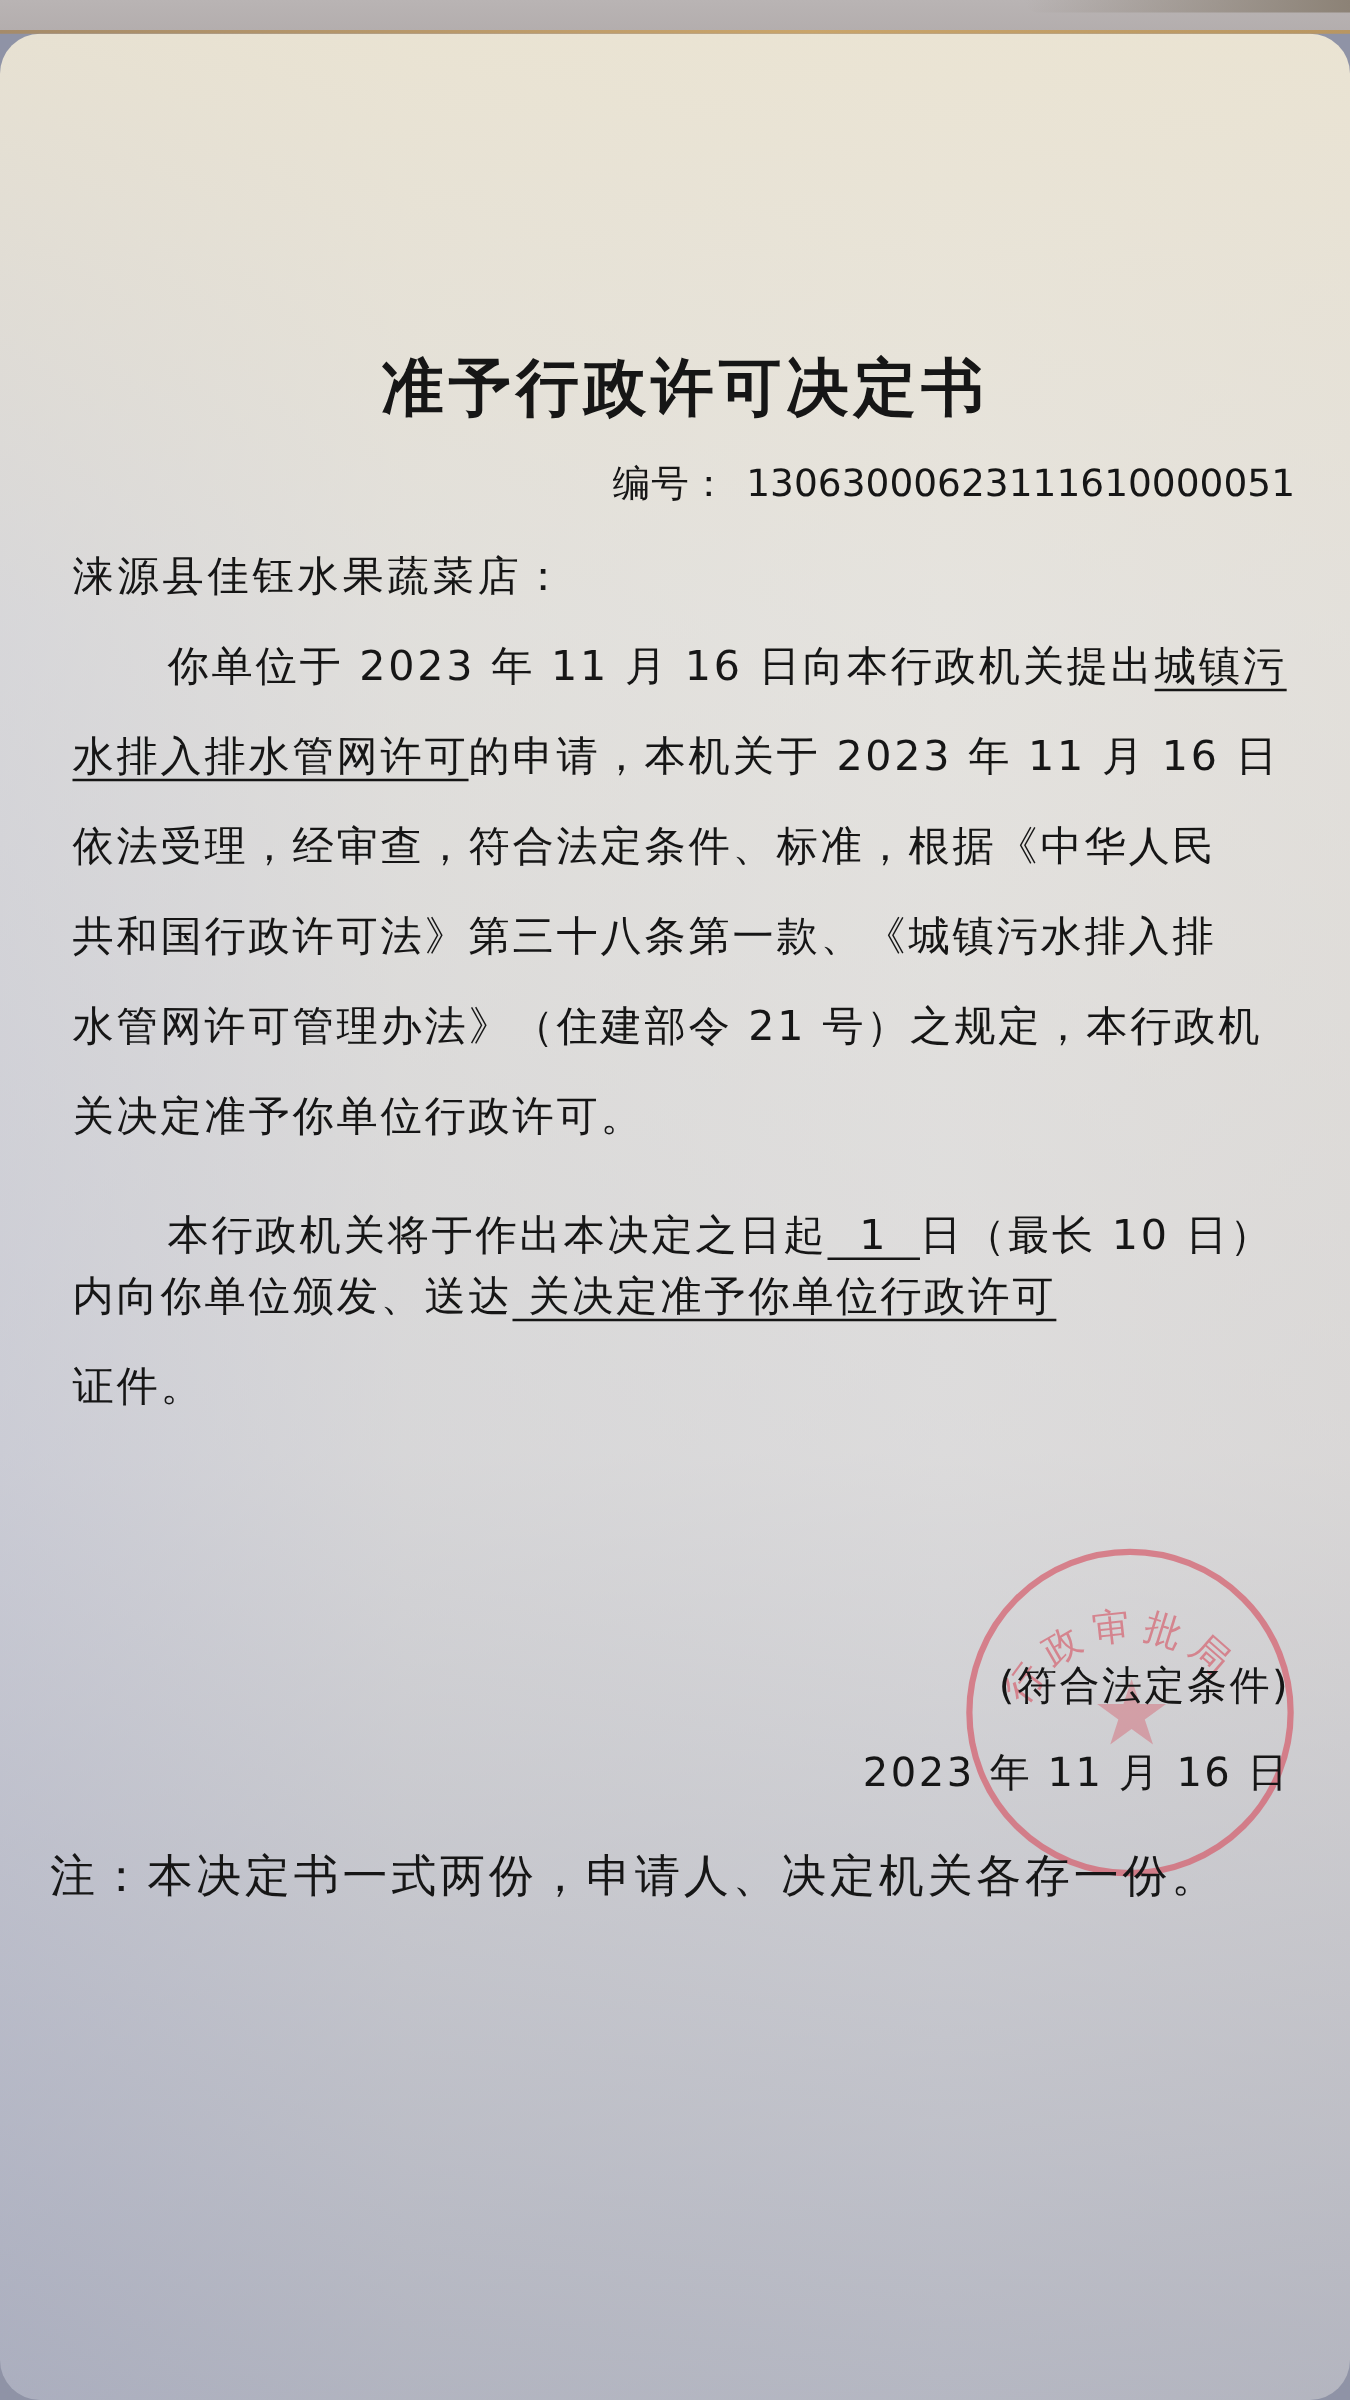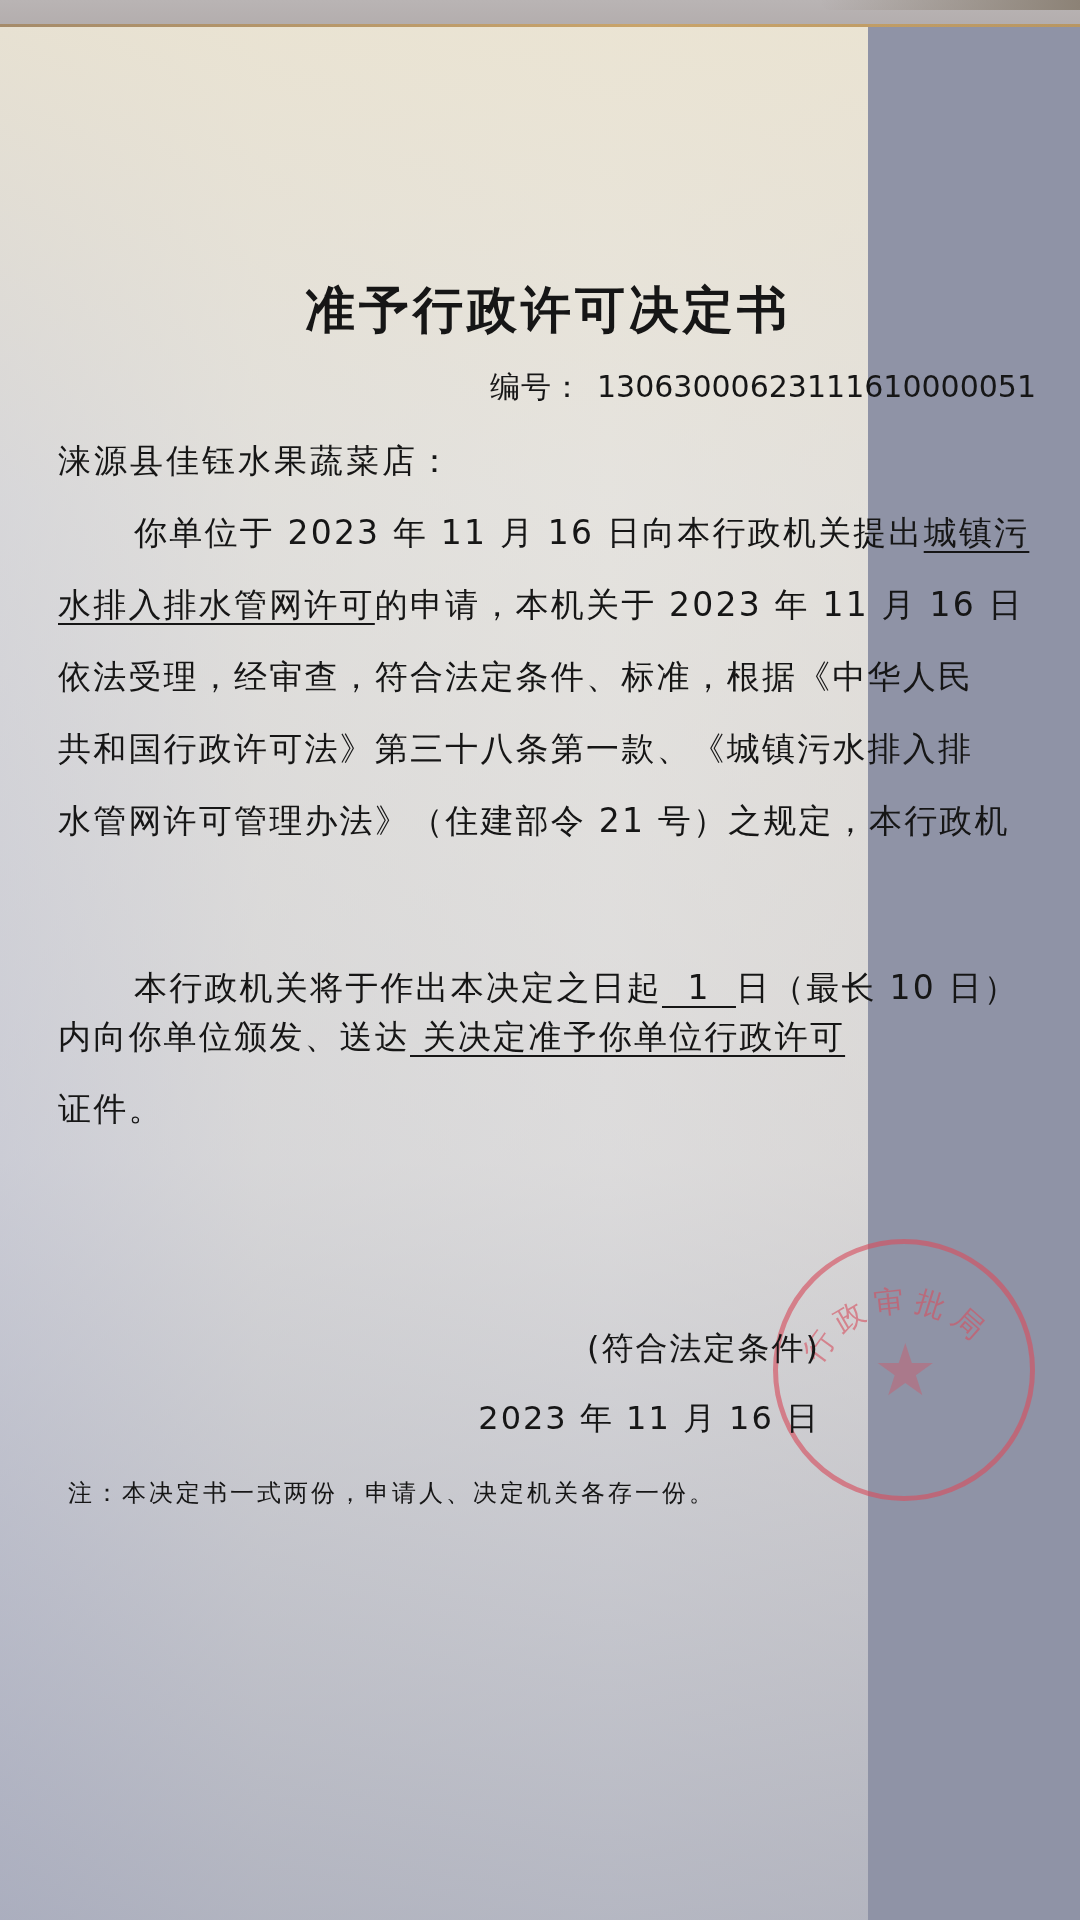--- a/index.html
+++ b/index.html
@@ -15,25 +15,26 @@
     .top-surface::after {
       content: ""; position: absolute; right: 0; top: 0; width: 260px; height: 10px;
       background: linear-gradient(90deg, rgba(120,110,100,0) 0%, #8c8276 100%);
       border-bottom-left-radius: 60px;
     }
     .paper-edge {
       position: absolute; left: 0; top: 24px; width: 1080px; height: 3px;
       background: linear-gradient(90deg, #a58b6a, #c9a46a 60%, #b89662);
     }
     .paper {
-      position: absolute; left: 0; top: 27px; width: 868px; height: 1893px;
+      position: absolute; left: 0; top: 27px; width: 1080px; height: 1893px;
       background:
         linear-gradient(180deg, rgba(235,228,210,0.9) 0%, rgba(228,226,222,0.6) 25%, rgba(210,210,216,0.5) 60%, rgba(160,164,182,0.7) 100%),
         linear-gradient(90deg, #c4c6d2 0%, #dcdbd8 30%, #e6e4df 70%, #e1ddd6 100%);
       color: #141414;
+      border-radius: 32px;
     }
     .doc-text {
       position: absolute; white-space: nowrap;
       font-family: "DejaVu Sans", sans-serif;
       color: #161616;
     }
     .title {
       left: 305px; top: 250px; font-size: 50px; font-weight: bold;
       letter-spacing: 4px; font-family: "DejaVu Serif", serif;
     }
@@ -50,21 +51,21 @@
     }
     .seal-arc {
       position: absolute; left: 0; top: 0; width: 100%; height: 100%;
     }
     .seal-star {
       position: absolute; left: 95px; top: 90px; font-size: 72px;
       color: rgba(214,80,96,0.45); line-height: 1;
     }
     .seal-label { right: 48px; top: 1300px; font-size: 32px; letter-spacing: 2px; }
     .sign-date { right: 48px; top: 1370px; font-size: 32px; letter-spacing: 2px; }
-    .note { left: 68px; top: 1450px; font-size: 24px; letter-spacing: 3px; }
+    .note { left: 40px; top: 1450px; font-size: 36px; letter-spacing: 3px; }
   </style>
 </head>
 <body>
 
 <div class="top-surface"></div>
 <div class="paper-edge"></div>
 
 <div class="paper">
   <div class="doc-text title">准予行政许可决定书</div>
 
@@ -76,20 +77,21 @@
 
   <div class="doc-text body-line indent" style="top:484px">
     <span>你单位于 2023 年 11 月 16 日向本行政机关提出</span><span class="u">城镇污</span>
   </div>
   <div class="doc-text body-line" style="top:556px">
     <span class="u">水排入排水管网许可</span><span>的申请，本机关于 2023 年 11 月 16 日</span>
   </div>
   <div class="doc-text body-line" style="top:628px">依法受理，经审查，符合法定条件、标准，根据《中华人民</div>
   <div class="doc-text body-line" style="top:700px">共和国行政许可法》第三十八条第一款、《城镇污水排入排</div>
   <div class="doc-text body-line" style="top:772px">水管网许可管理办法》（住建部令 21 号）之规定，本行政机</div>
+  <div class="doc-text body-line" style="top:844px">关决定准予你单位行政许可。</div>
 
   <div class="doc-text body-line indent" style="top:939px">
     <span>本行政机关将于作出本决定之日起</span><span class="u" style="white-space:pre">  1  </span><span>日（最长 10 日）</span>
   </div>
   <div class="doc-text body-line" style="top:988px">
     <span>内向你单位颁发、送达</span><span class="u" style="white-space:pre"> 关决定准予你单位行政许可</span>
   </div>
   <div class="doc-text body-line" style="top:1060px">证件。</div>
 
   <div class="seal">

